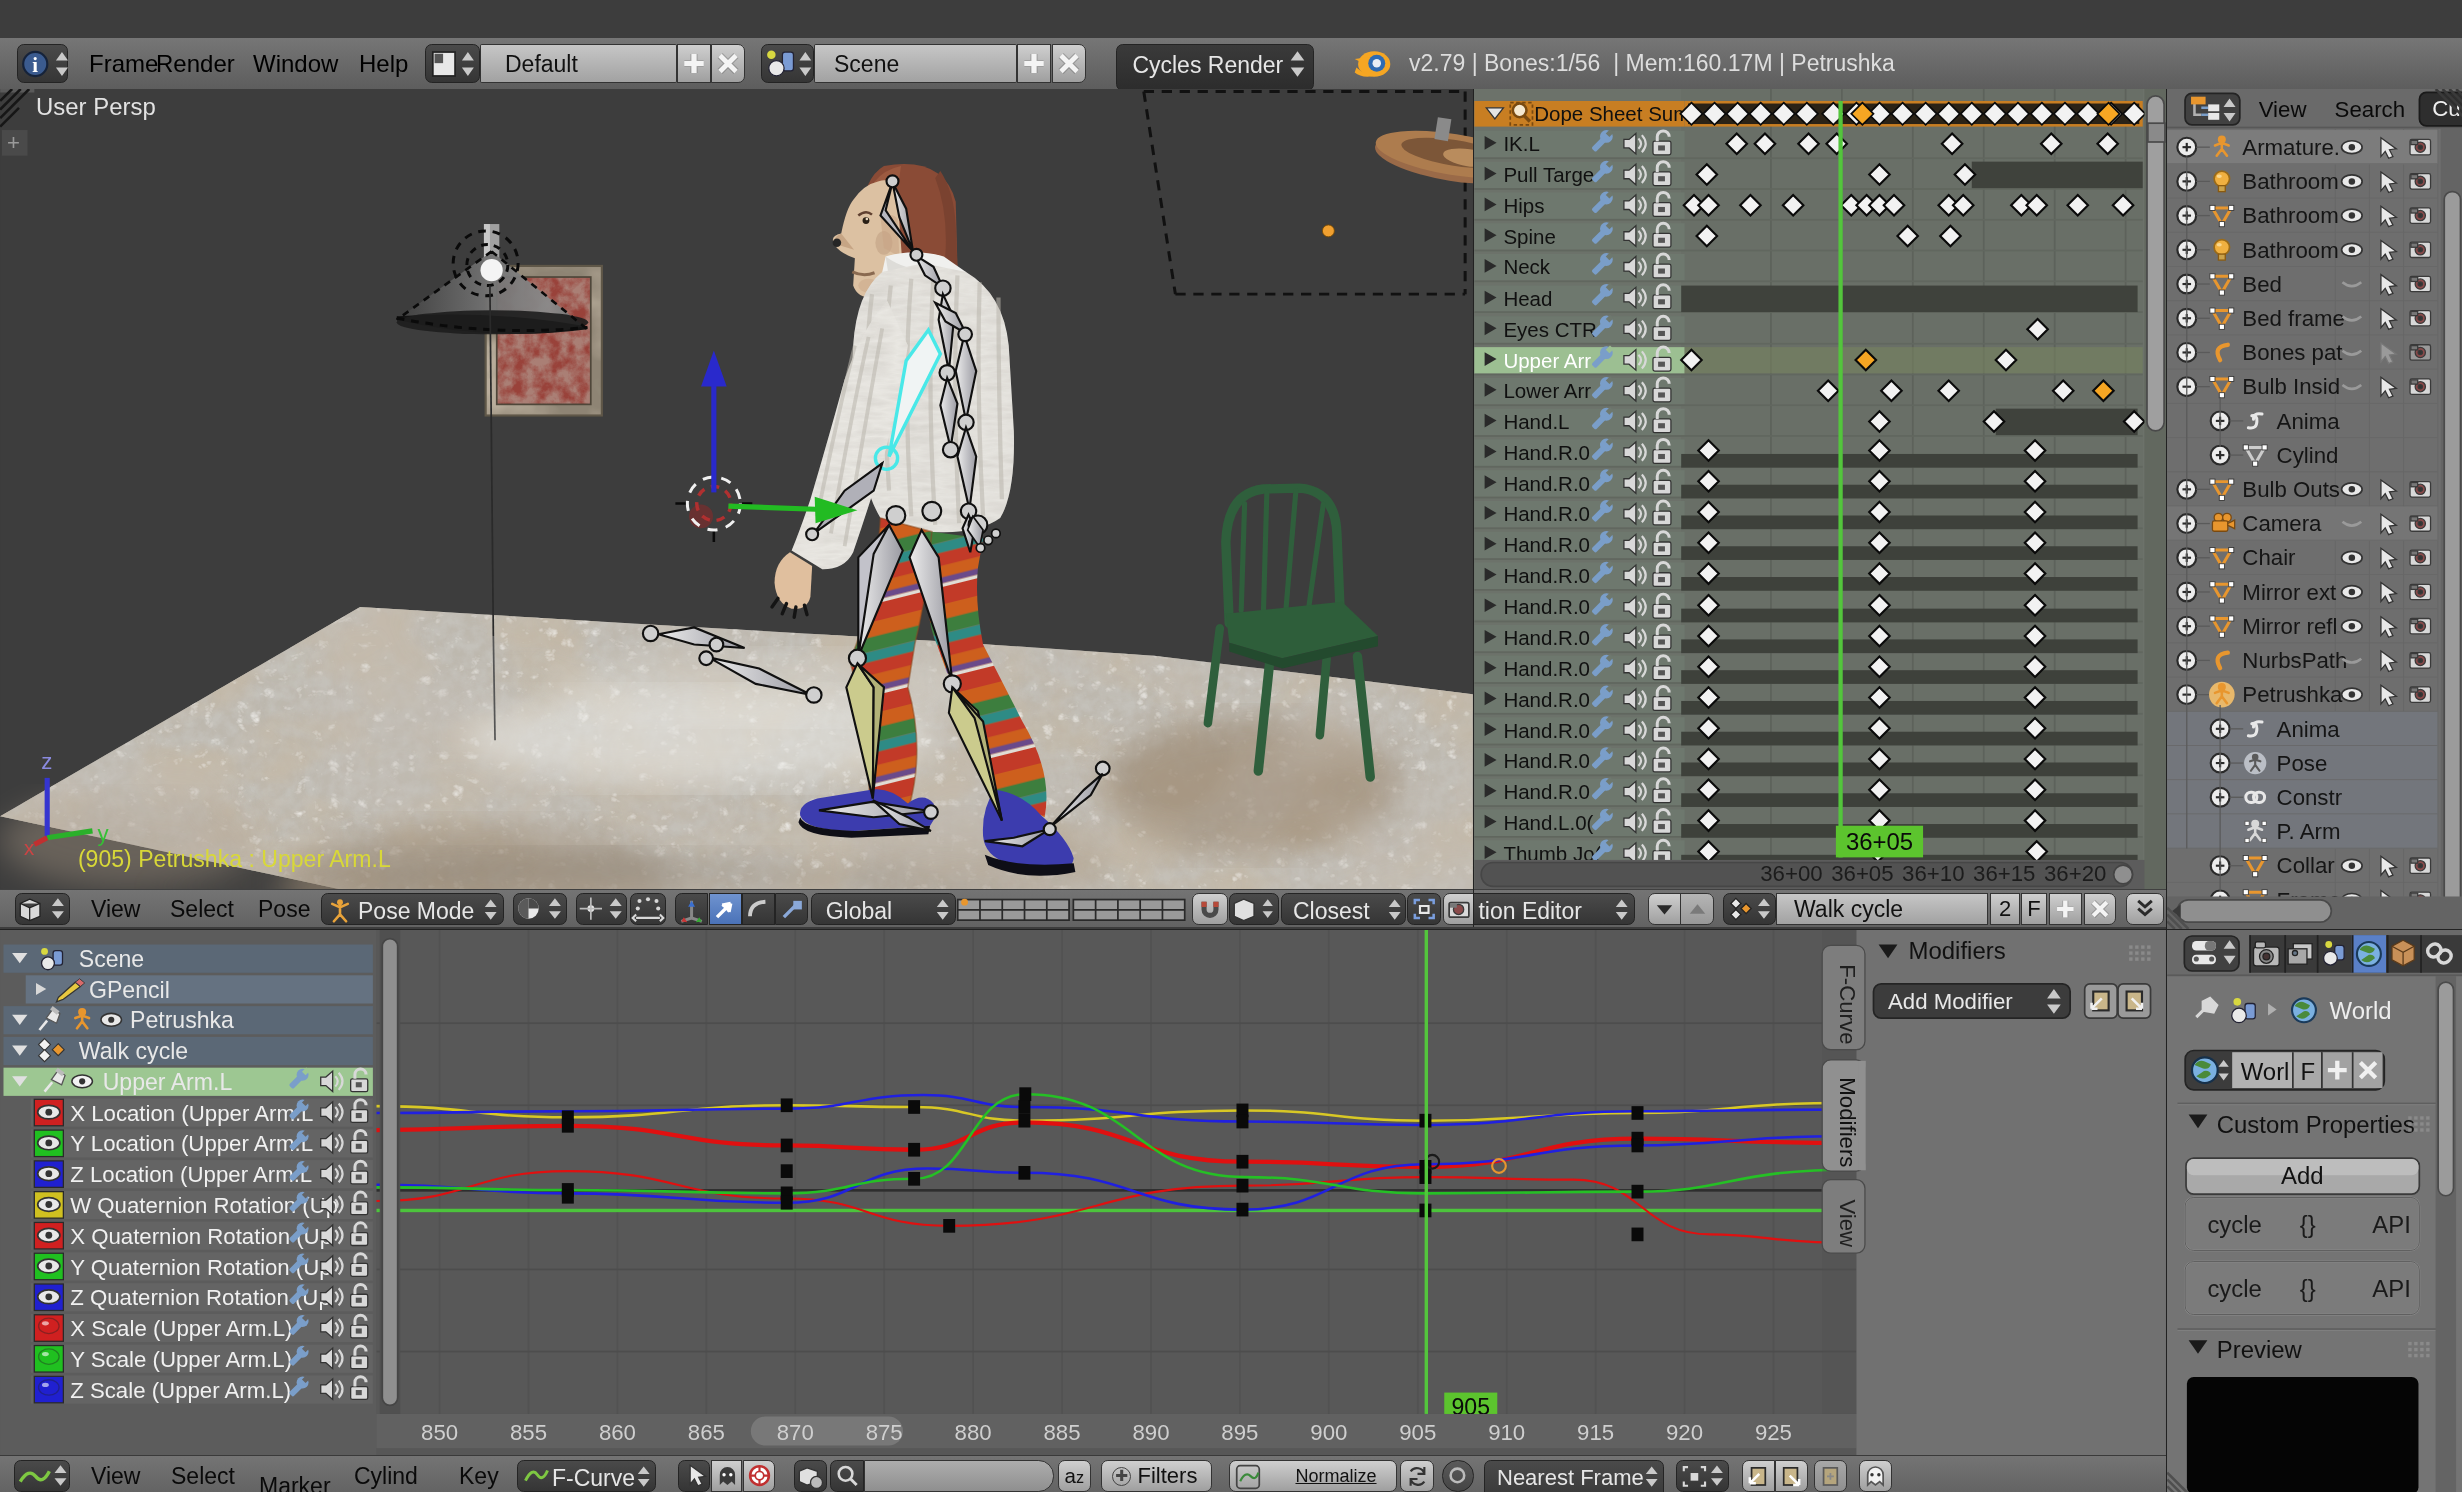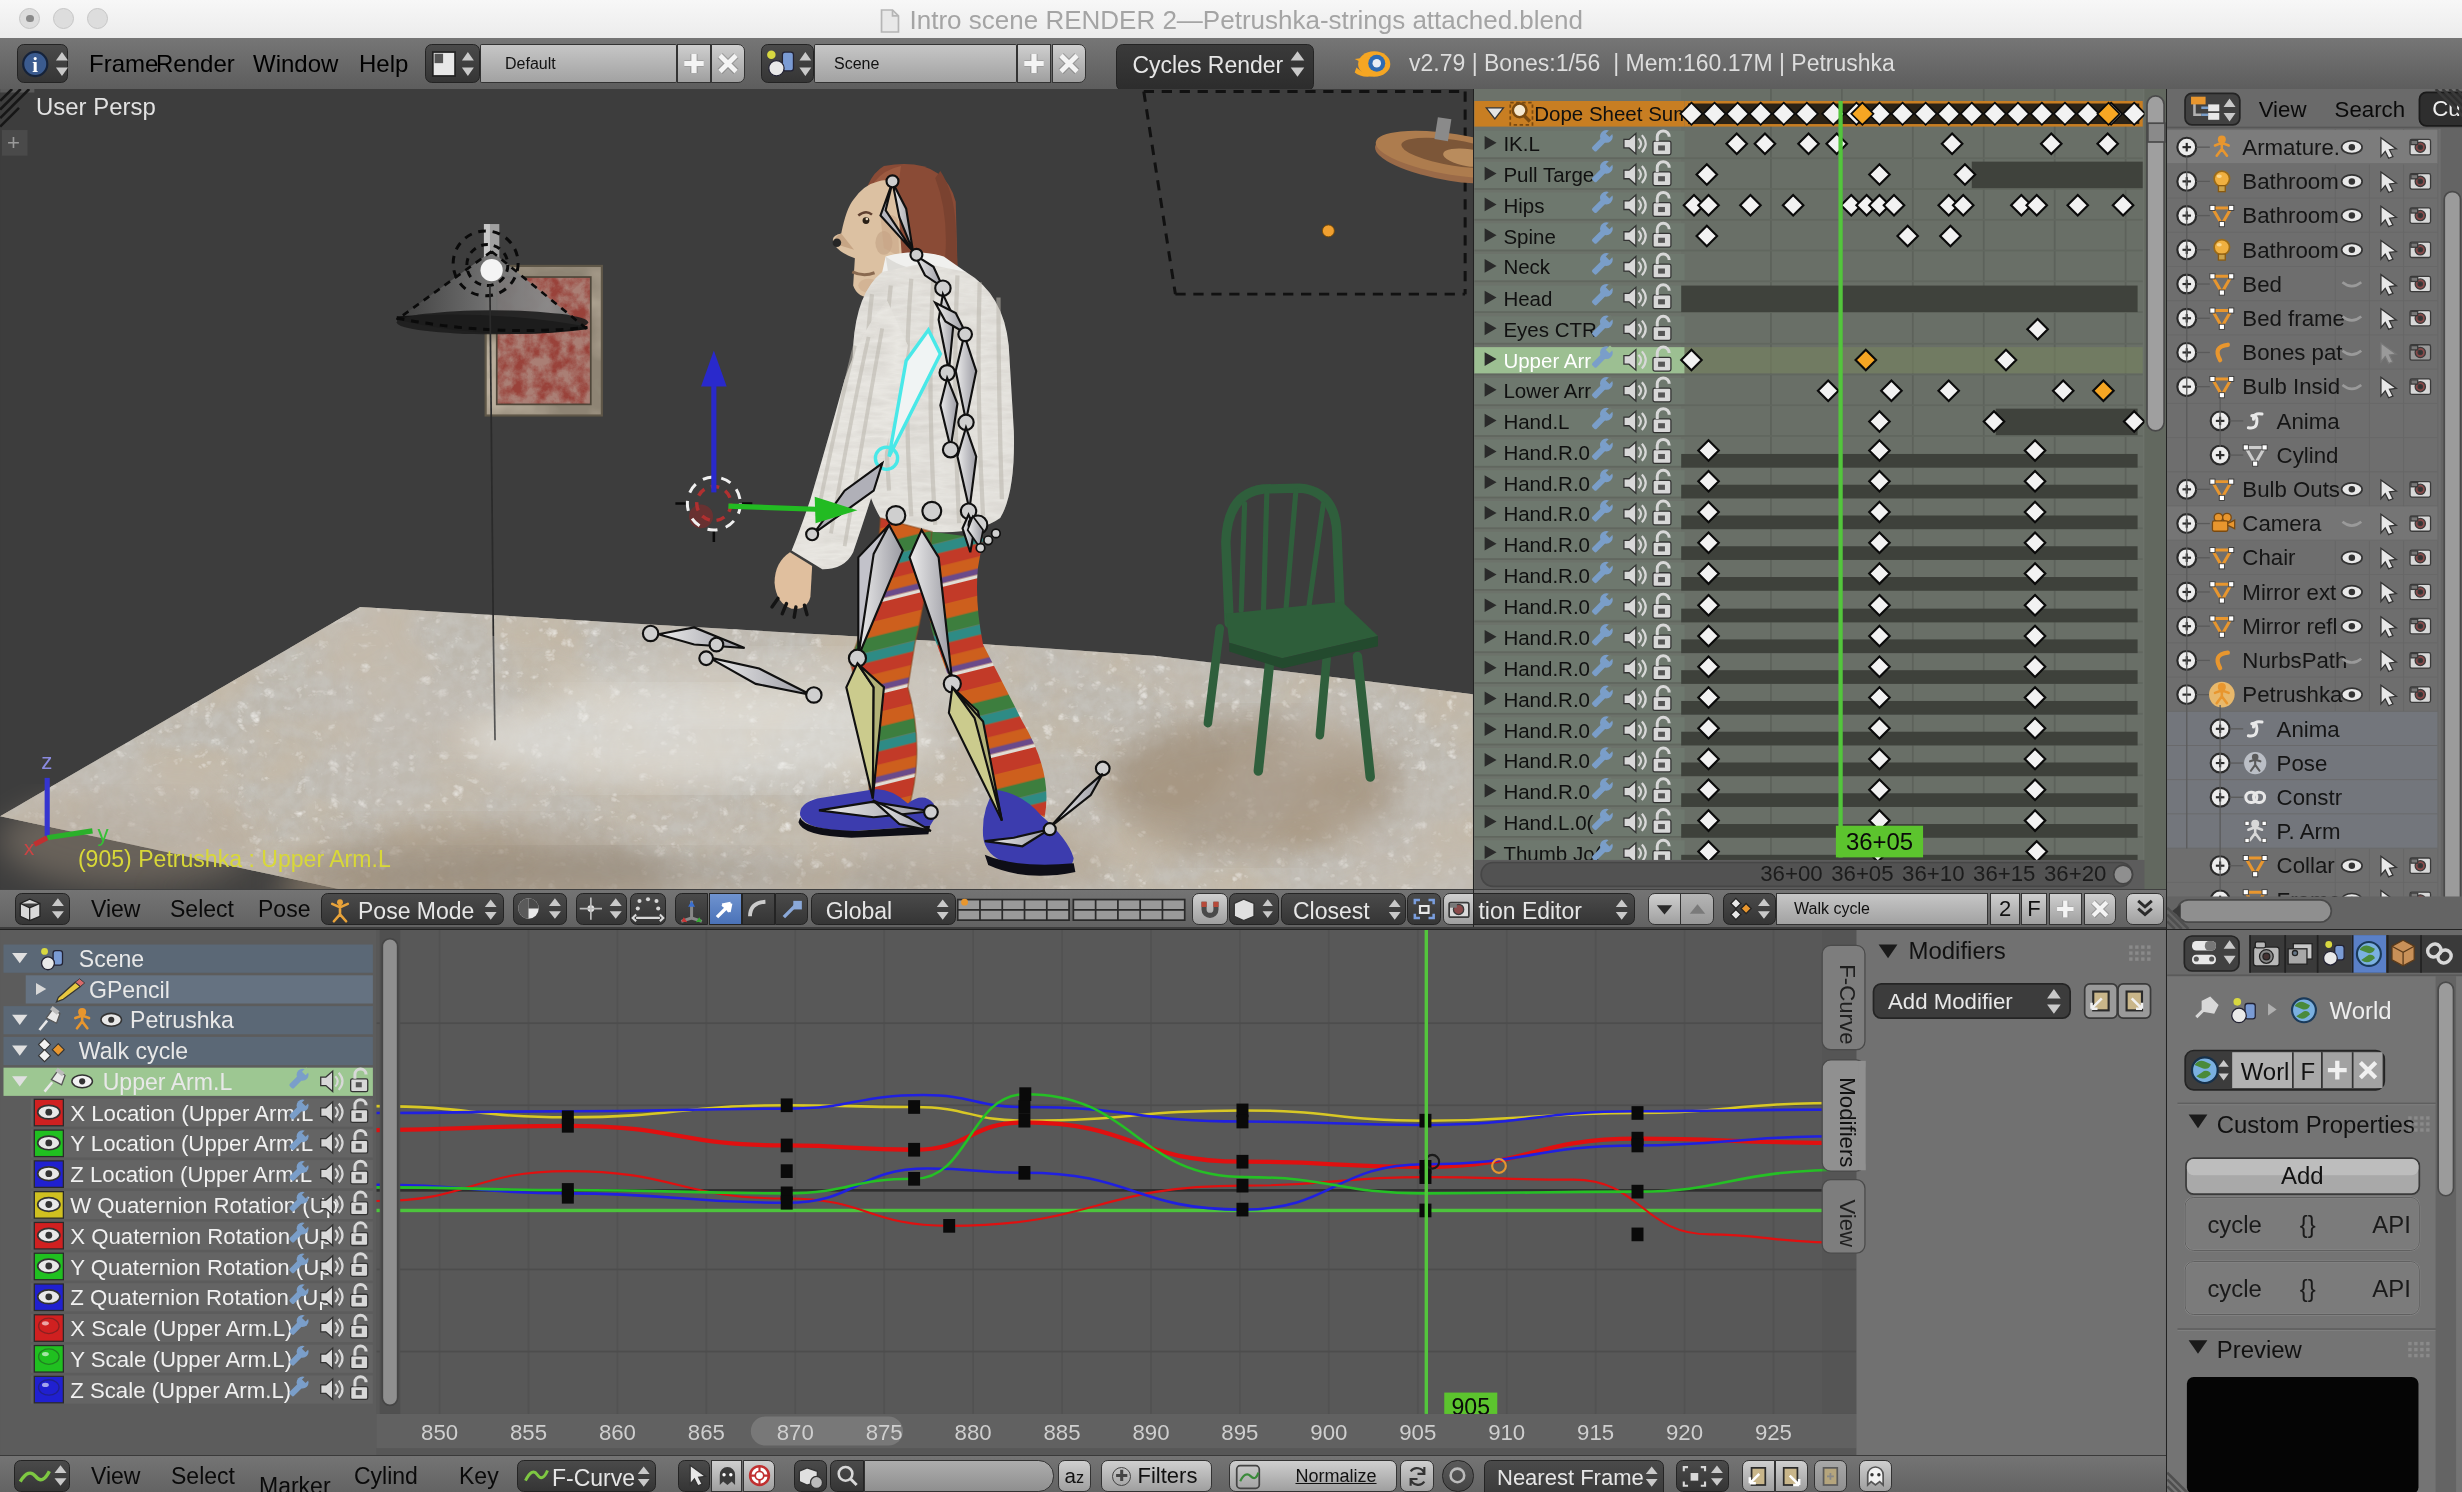--- a/index.html
+++ b/index.html
@@ -6,50 +6,39 @@
   .abs{position:absolute;}
   #stage{position:absolute;left:0;top:0;width:2462px;height:1493px;}
   
   #titlebar{left:0;top:0;width:2462px;height:38px;background:linear-gradient(#f7f7f7,#ececec);border-bottom:0.9px solid #bdbdbd;}
   .light{position:absolute;top:7.7px;width:21.4px;height:21.4px;border-radius:50%;background:#dddddd;border:0.9px solid #c6c6c6;box-sizing:border-box;}
   #title{position:absolute;top:5.1px;left:0;width:2462px;text-align:center;font-size:26px;color:#a4a4a4;}
   
   #infobar{left:0;top:38px;width:2462px;height:51px;background:linear-gradient(#767676,#5d5d5d);border-bottom:1.7px solid #2a2a2a;}
   .menu{position:absolute;top:12px;font-size:24px;color:#000;}
   .dbtn{position:absolute;background:linear-gradient(#4a4a4a,#353535);border:0.9px solid #242424;border-radius:6.8px;box-sizing:border-box;}
-  .lfield{position:absolute;background:linear-gradient(#c6c6c6,#a2a2a2);border:0.9px solid #333;box-sizing:border-box;color:#111;font-size:16px;}
+  .lfield{position:absolute;background:linear-gradient(#c6c6c6,#a2a2a2);border:0.9px solid #333;box-sizing:border-box;color:#111;font-size:23px;}
   .lbtn{position:absolute;background:linear-gradient(#cfcfcf,#9f9f9f);border:0.9px solid #333;box-sizing:border-box;text-align:center;color:#111;}
   
   .hdr{position:absolute;background:linear-gradient(#747474,#626262);}
   .hmenu{position:absolute;font-size:23px;color:#0a0a0a;}
   .wlabel{color:#e6e6e6;font-size:23px;}
   
   #viewport{left:0;top:89px;width:1473px;height:838px;background:#3d3d3d;overflow:hidden;}
   
   #dope{left:1473px;top:89px;width:693px;height:838px;background:#6d746d;overflow:hidden;border-left:1.7px solid #222;}
   
   #outliner{left:2166px;top:89px;width:297px;height:840px;background:#6f6f6f;overflow:hidden;border-left:1.7px solid #222;}
   
   #graph{left:0;top:929px;width:2166px;height:564px;background:#585858;overflow:hidden;border-top:1.7px solid #222;}
   
   #props{left:2166px;top:929px;width:297px;height:564px;background:#757575;overflow:hidden;border-left:1.7px solid #222;border-top:1.7px solid #222;}
 </style></head>
 <body>
 <div id="stage">
-  <div id="titlebar" class="abs">
-    <div class="light" style="left:19px;">
-        <div style="position:absolute;left:6px;top:6px;width:7.7px;height:7.7px;border-radius:50%;background:#8a8a8a;"></div>
-      </div>
-    <div class="light" style="left:53px;"></div>
-    <div class="light" style="left:87px;"></div>
-    <div id="title"><svg width="22" height="26" viewBox="0 0 26 30" style="vertical-align:-5.1px;margin-right:8.5px;">
-          <path d="M3 2 h13 l7 7 v19 h-20 z" fill="#e8e8e8" stroke="#b5b5b5" stroke-width="2"></path>
-          <path d="M16 2 v7 h7" fill="none" stroke="#b5b5b5" stroke-width="2"></path>
-        </svg>Intro scene RENDER 2—Petrushka-strings attached.blend</div>
-  </div>
   <div id="infobar" class="abs">
     <div class="dbtn" style="left:17px;top:6px;width:51px;height:39px;">
       <svg width="50" height="38" viewBox="0 0 58 44">
         <circle cx="20" cy="22" r="14" fill="#3b5b8f" stroke="#16233a" stroke-width="2.5"></circle>
         <text x="20" y="31" font-size="24" font-weight="bold" fill="#fff" text-anchor="middle" font-family="Liberation Serif">i</text>
         <path d="M44 18 l7 -10 l7 10 z M44 26 l7 10 l7 -10 z" fill="#c9c9c9"></path>
       </svg>
     </div>
     <div class="menu" style="left:89px;">Frame</div>
     <div class="menu" style="left:156px;">Render</div>

